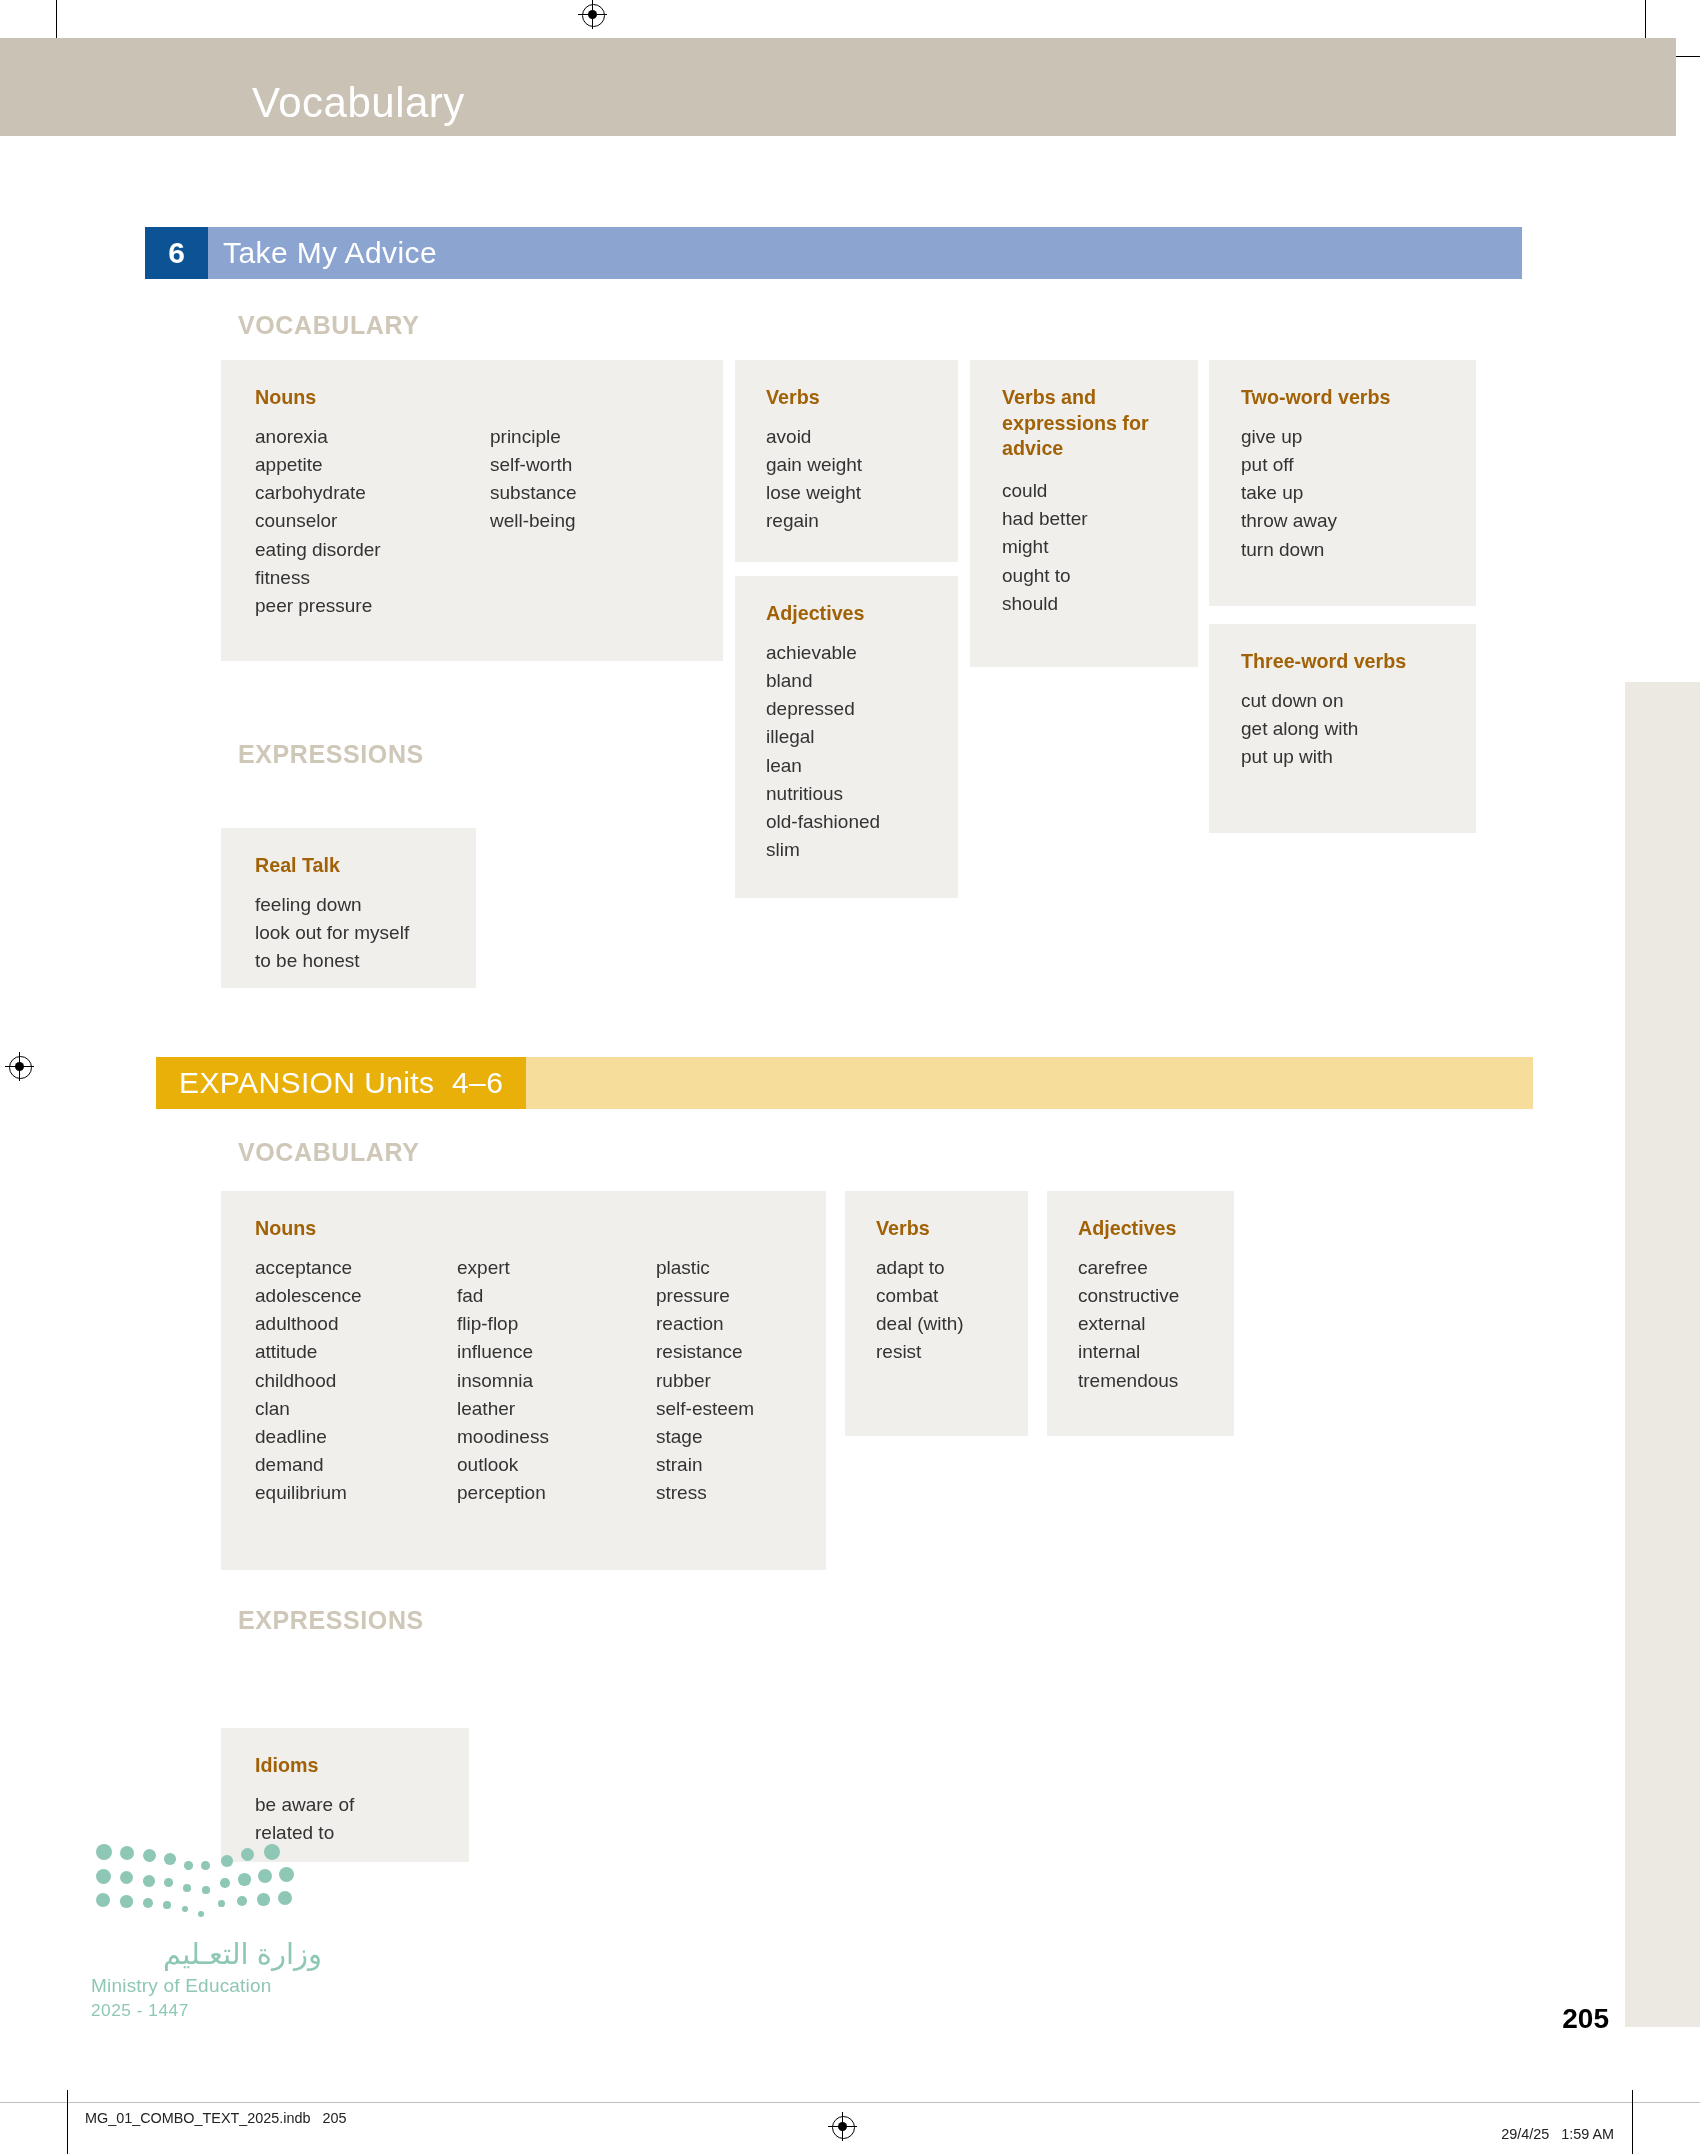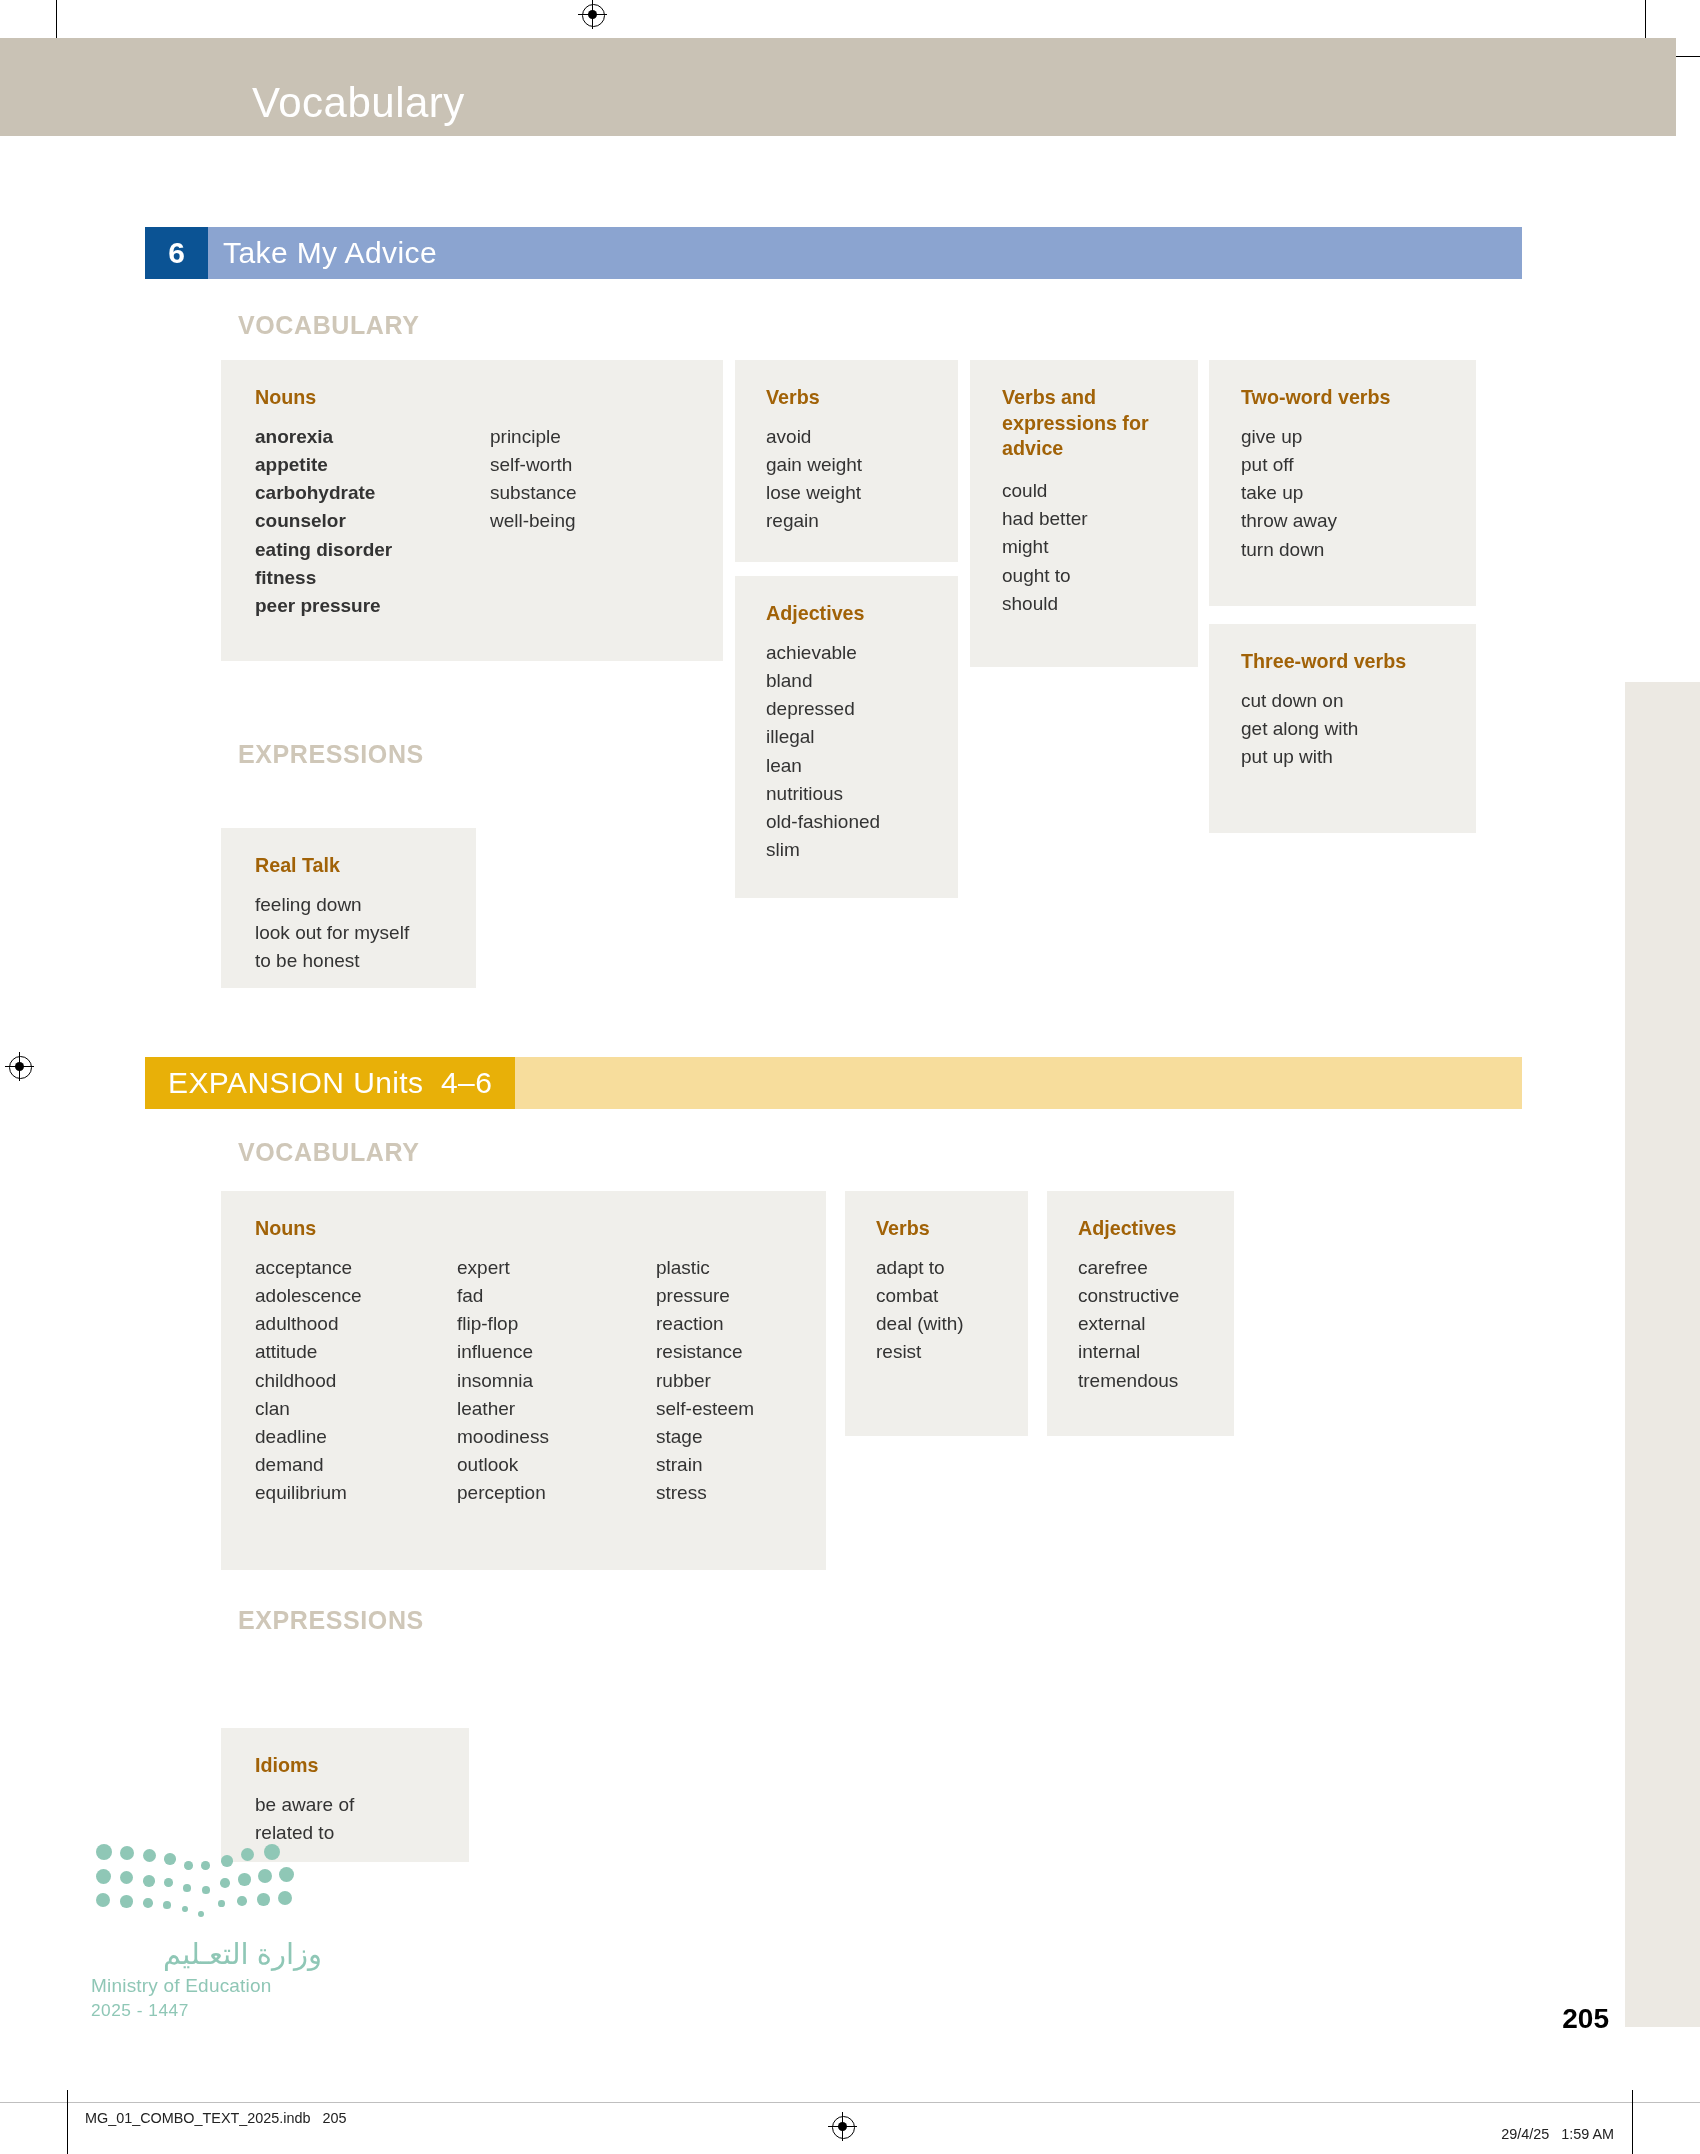--- a/index.html
+++ b/index.html
@@ -110,21 +110,21 @@
     color: #ffffff;
     font-size: 30px;
     padding-left: 15px;
     font-family: "Liberation Sans Narrow", "Liberation Sans", sans-serif;
     letter-spacing: 0.4px;
   }
 
   
   .exp-bar {
     position: absolute;
-    left: 145px;
+    left: 156px;
     top: 1057px;
     width: 1377px;
     height: 52px;
     display: flex;
     align-items: stretch;
   }
   .exp-label {
     background: #e8b008;
     color: #ffffff;
     display: flex;
@@ -322,21 +322,21 @@
     <div class="unit-title-wrap">
       <div class="unit-title">Take My Advice</div>
     </div>
   </div>
 
   <div class="sec-label" style="left:238px;top:311px;">VOCABULARY</div>
 
   <div class="vbox" style="left:221px;top:360px;width:502px;height:301px;padding:25px 0 0 34px;">
     <div class="vbox-title">Nouns</div>
     <div class="vcols">
-      <div class="vcol" style="width:235px;font-weight:bold;">
+      <div class="vcol" style="width:235px;">
         <div class="vitem">anorexia</div>
         <div class="vitem">appetite</div>
         <div class="vitem">carbohydrate</div>
         <div class="vitem">counselor</div>
         <div class="vitem">eating disorder</div>
         <div class="vitem">fitness</div>
         <div class="vitem">peer pressure</div>
       </div>
       <div class="vcol">
         <div class="vitem">principle</div>

